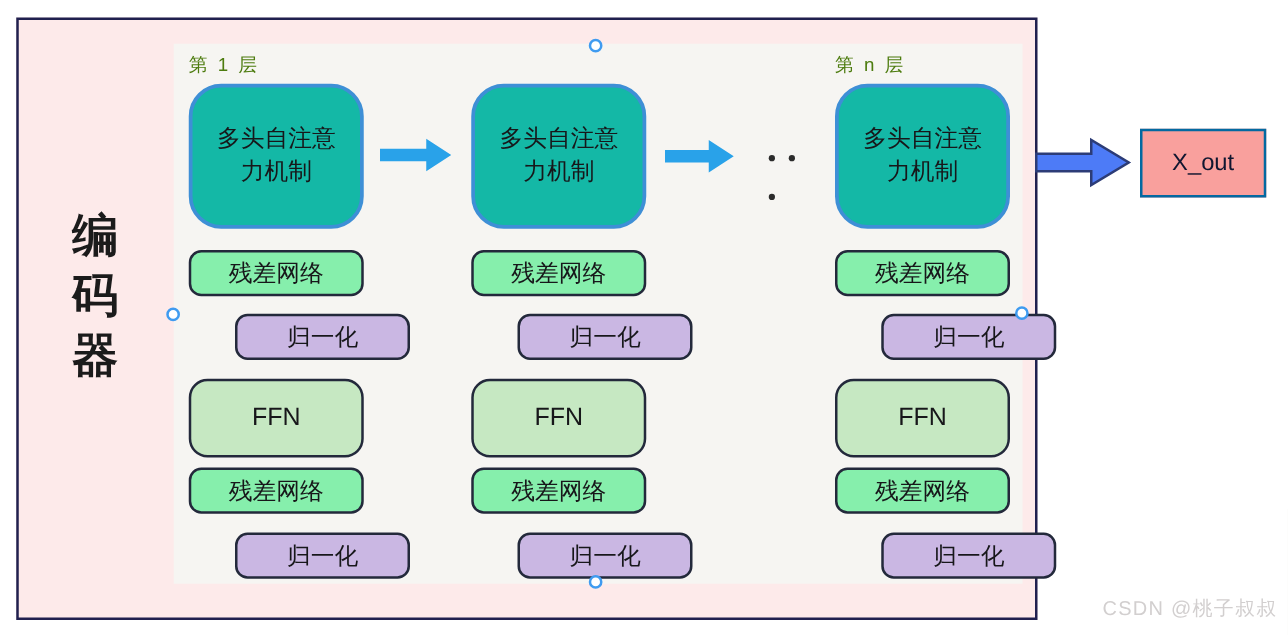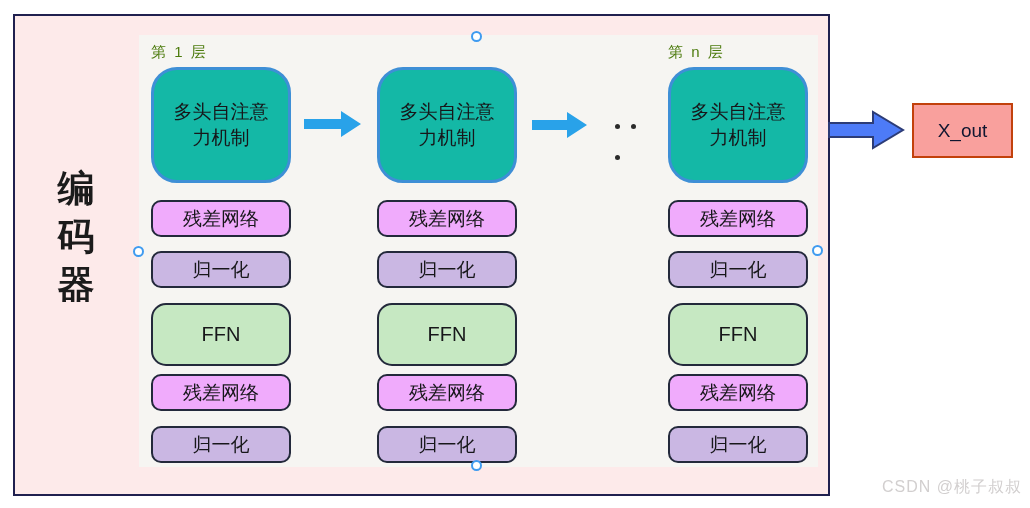--- a/index.html
+++ b/index.html
@@ -50,22 +50,22 @@
     display: inline-block; width: 102px;
     font-size: 19px; font-weight: 500; color: #17171a; line-height: 26px;
   }
 
   .block {
     position: absolute; left: 0; width: 140px; height: 37px;
     border: 2px solid #23293b; border-radius: 10px;
     display: flex; align-items: center; justify-content: center;
     font-size: 19px; font-weight: 500; color: #17171a;
   }
-  .block.residual { background: #f0abfc; }
-  .block.norm     { background: #cab7e3; }
+  .block.residual { background: #86efac; }
+  .block.norm     { background: #cab7e3; margin-left: 37px; }
   .block.ffn      { background: #c6e8c2; border-radius: 15px; height: 63px; font-size: 20px; }
   .row-1 { top: 165px; }
   .row-2 { top: 216px; }
   .row-3 { top: 268px; }
   .row-4 { top: 339px; }
   .row-5 { top: 391px; }
 
   
   .flow-arrow { position: absolute; }
   .arrow-1 { left: 304px; top: 110px; }
@@ -77,21 +77,21 @@
     position: absolute; width: 5px; height: 5px; border-radius: 50%;
     background: #2b2b2b;
   }
   .dot-1 { left: 615px; top: 124px; }
   .dot-2 { left: 631px; top: 124px; }
   .dot-3 { left: 615px; top: 155px; }
 
   
   .output-box {
     position: absolute; left: 912px; top: 103px; width: 101px; height: 55px;
-    background: #f9a09d; border: 2px solid #c2410c;
+    background: #f9a09d; border: 2px solid #0369a1;
     display: flex; align-items: center; justify-content: center;
     font-size: 19px; color: #101630;
   }
 
   
   .handle {
     position: absolute; width: 11px; height: 11px; border-radius: 50%;
     background: #ffffff; border: 2px solid #3f9bf0;
   }
   .handle-top    { left: 471px; top: 31px; }

